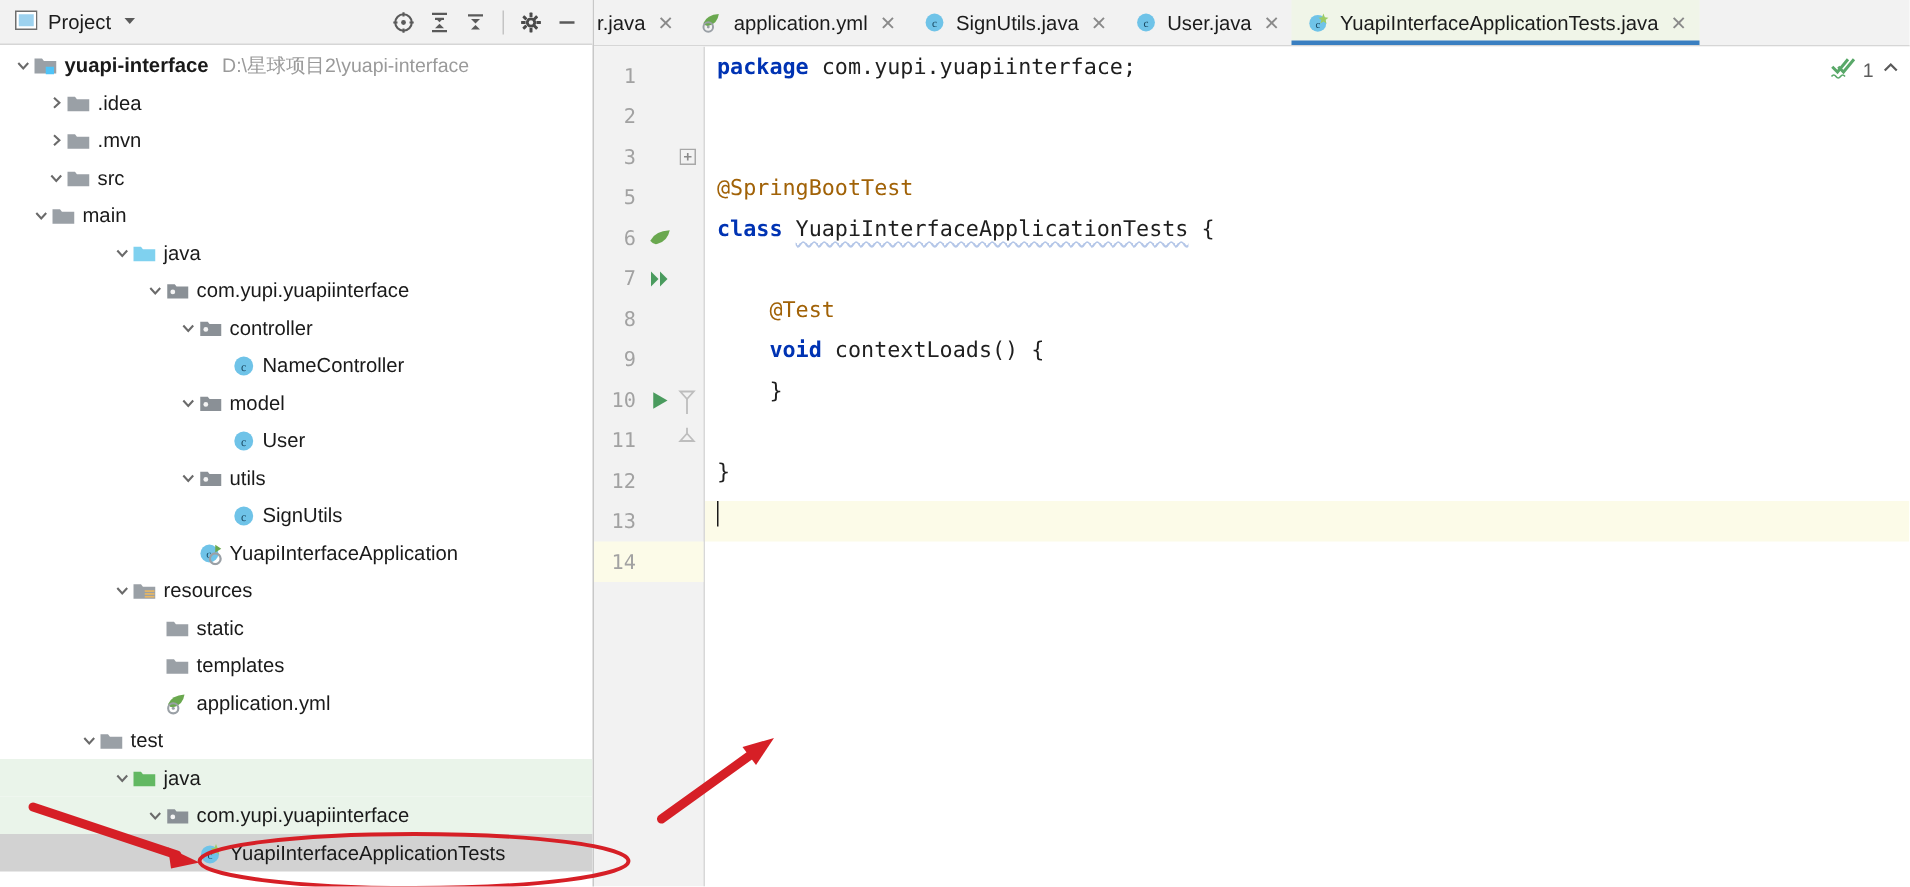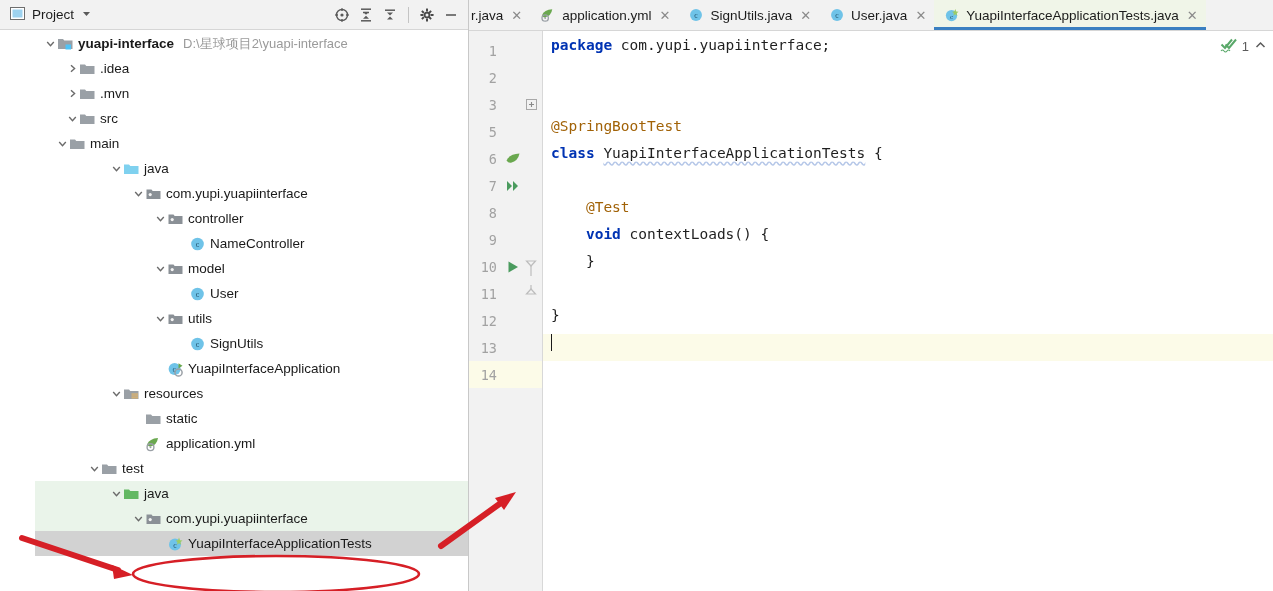--- a/index.html
+++ b/index.html
@@ -18,21 +18,21 @@
   }
   .ide {
     position: absolute;
     inset: 0;
     display: flex;
     flex-direction: row;
   }
 
   
   .project-panel {
-    width: 469px;
+    width: 396px;
     height: 591px;
     background: #ffffff;
     border-right: 1px solid #c8c8c8;
     box-sizing: border-box;
     position: relative;
     display: flex;
     flex-direction: column;
   }
   .panel-header {
     height: 30px;
@@ -72,21 +72,20 @@
     height: 16px;
     background: #c4c4c4;
     margin: 0 5px;
   }
 
   .tree {
     flex: 1;
     overflow: hidden;
     position: relative;
     padding-top: 1px;
-    margin-left: 35px;
   }
   .row {
     height: 25px;
     display: flex;
     align-items: center;
     position: relative;
     white-space: nowrap;
     box-sizing: border-box;
   }
   .row .arrow {
@@ -558,20 +557,29 @@
             <svg width="17" height="16" viewBox="0 0 17 16">
               <path d="M1 3.5 h5 l1.3 1.6 h8.2 v8 h-14.5 z" fill="#9aa0a6"></path>
             </svg>
           </span>
           <span class="label">static</span>
         </div>
         <div class="row" style="padding-left: 96px;">
           <span class="arrow blank"></span>
           <span class="icon">
             <svg width="17" height="16" viewBox="0 0 17 16">
+              <path d="M1 3.5 h5 l1.3 1.6 h8.2 v8 h-14.5 z" fill="#9aa0a6"></path>
+            </svg>
+          </span>
+          <span class="label">templates</span>
+        </div>
+        <div class="row" style="padding-left: 96px;">
+          <span class="arrow blank"></span>
+          <span class="icon">
+            <svg width="17" height="16" viewBox="0 0 17 16">
               <path d="M2 8.5 q2.5 -6 11 -6.5 q-1 7 -7.5 8.5 q-2 0.4 -3.5 -2 z" fill="#6aa84f"></path>
               <circle cx="5.5" cy="11.2" r="3.4" fill="none" stroke="#9aa0a6" stroke-width="1.4"></circle>
               <circle cx="5.5" cy="11.2" r="1" fill="#9aa0a6"></circle>
             </svg>
           </span>
           <span class="label">application.yml</span>
         </div>
         <div class="row" style="padding-left: 52px;">
           <span class="arrow">
             <svg width="11" height="11" viewBox="0 0 11 11">

